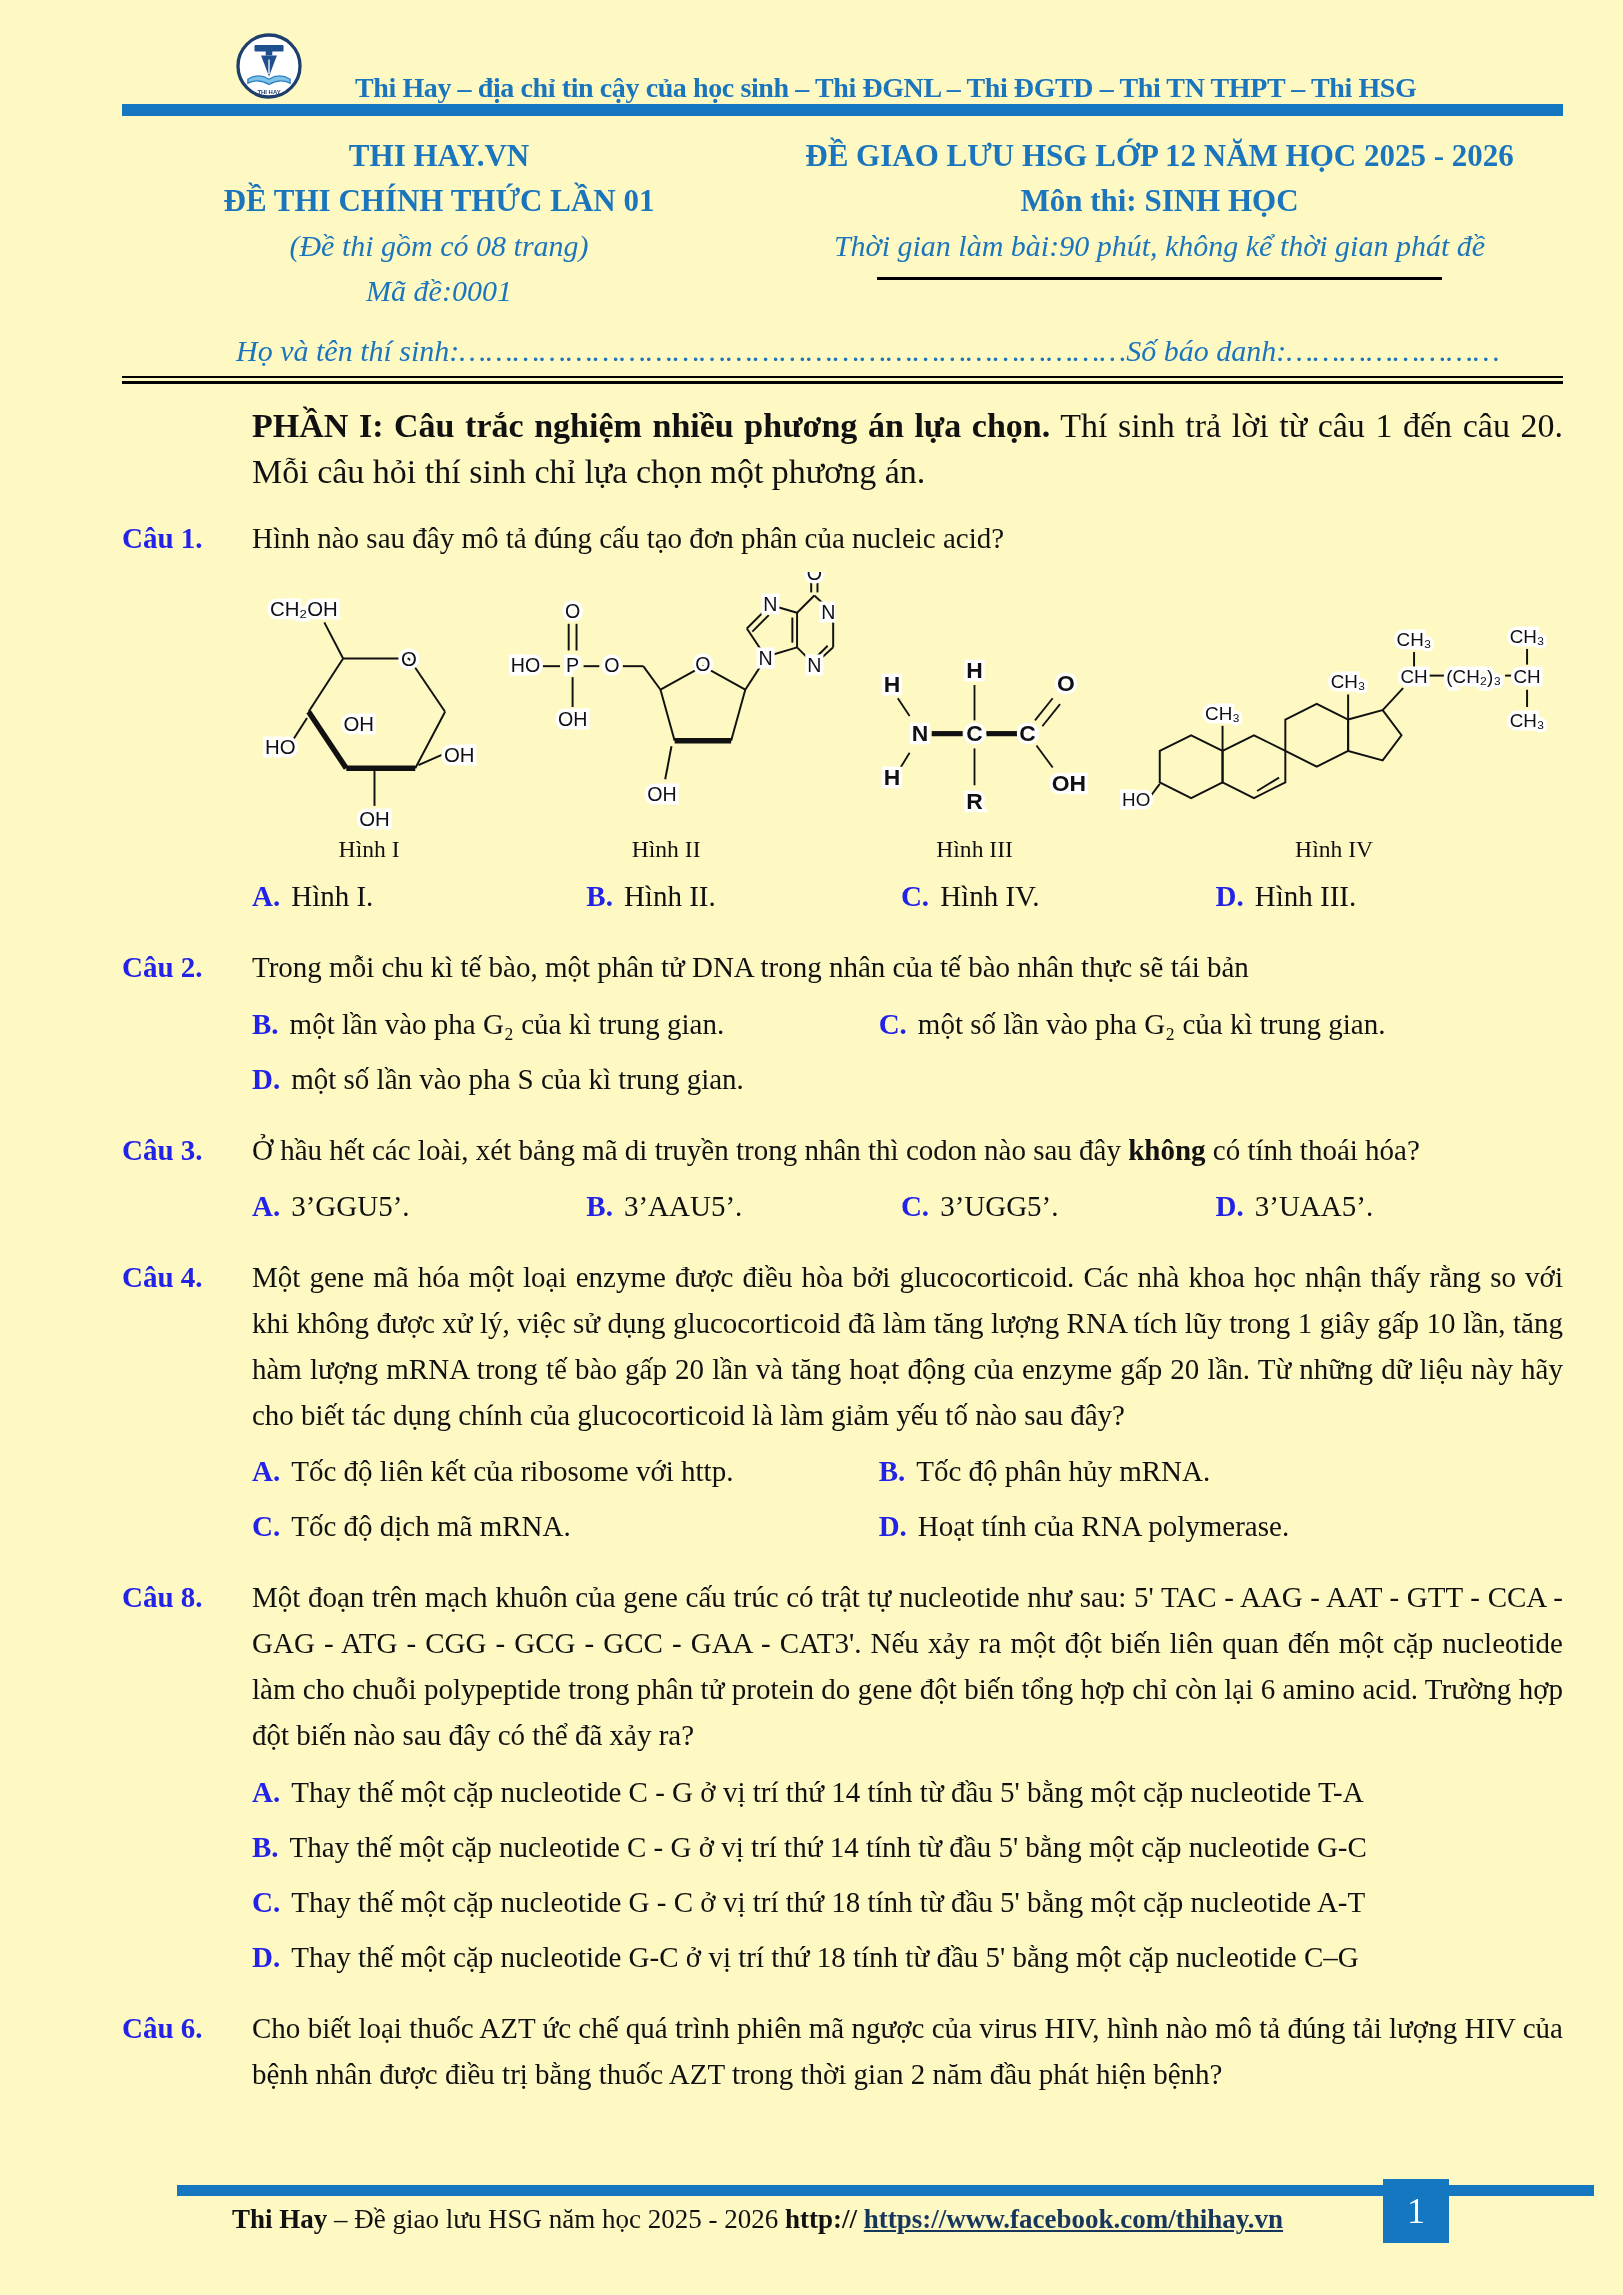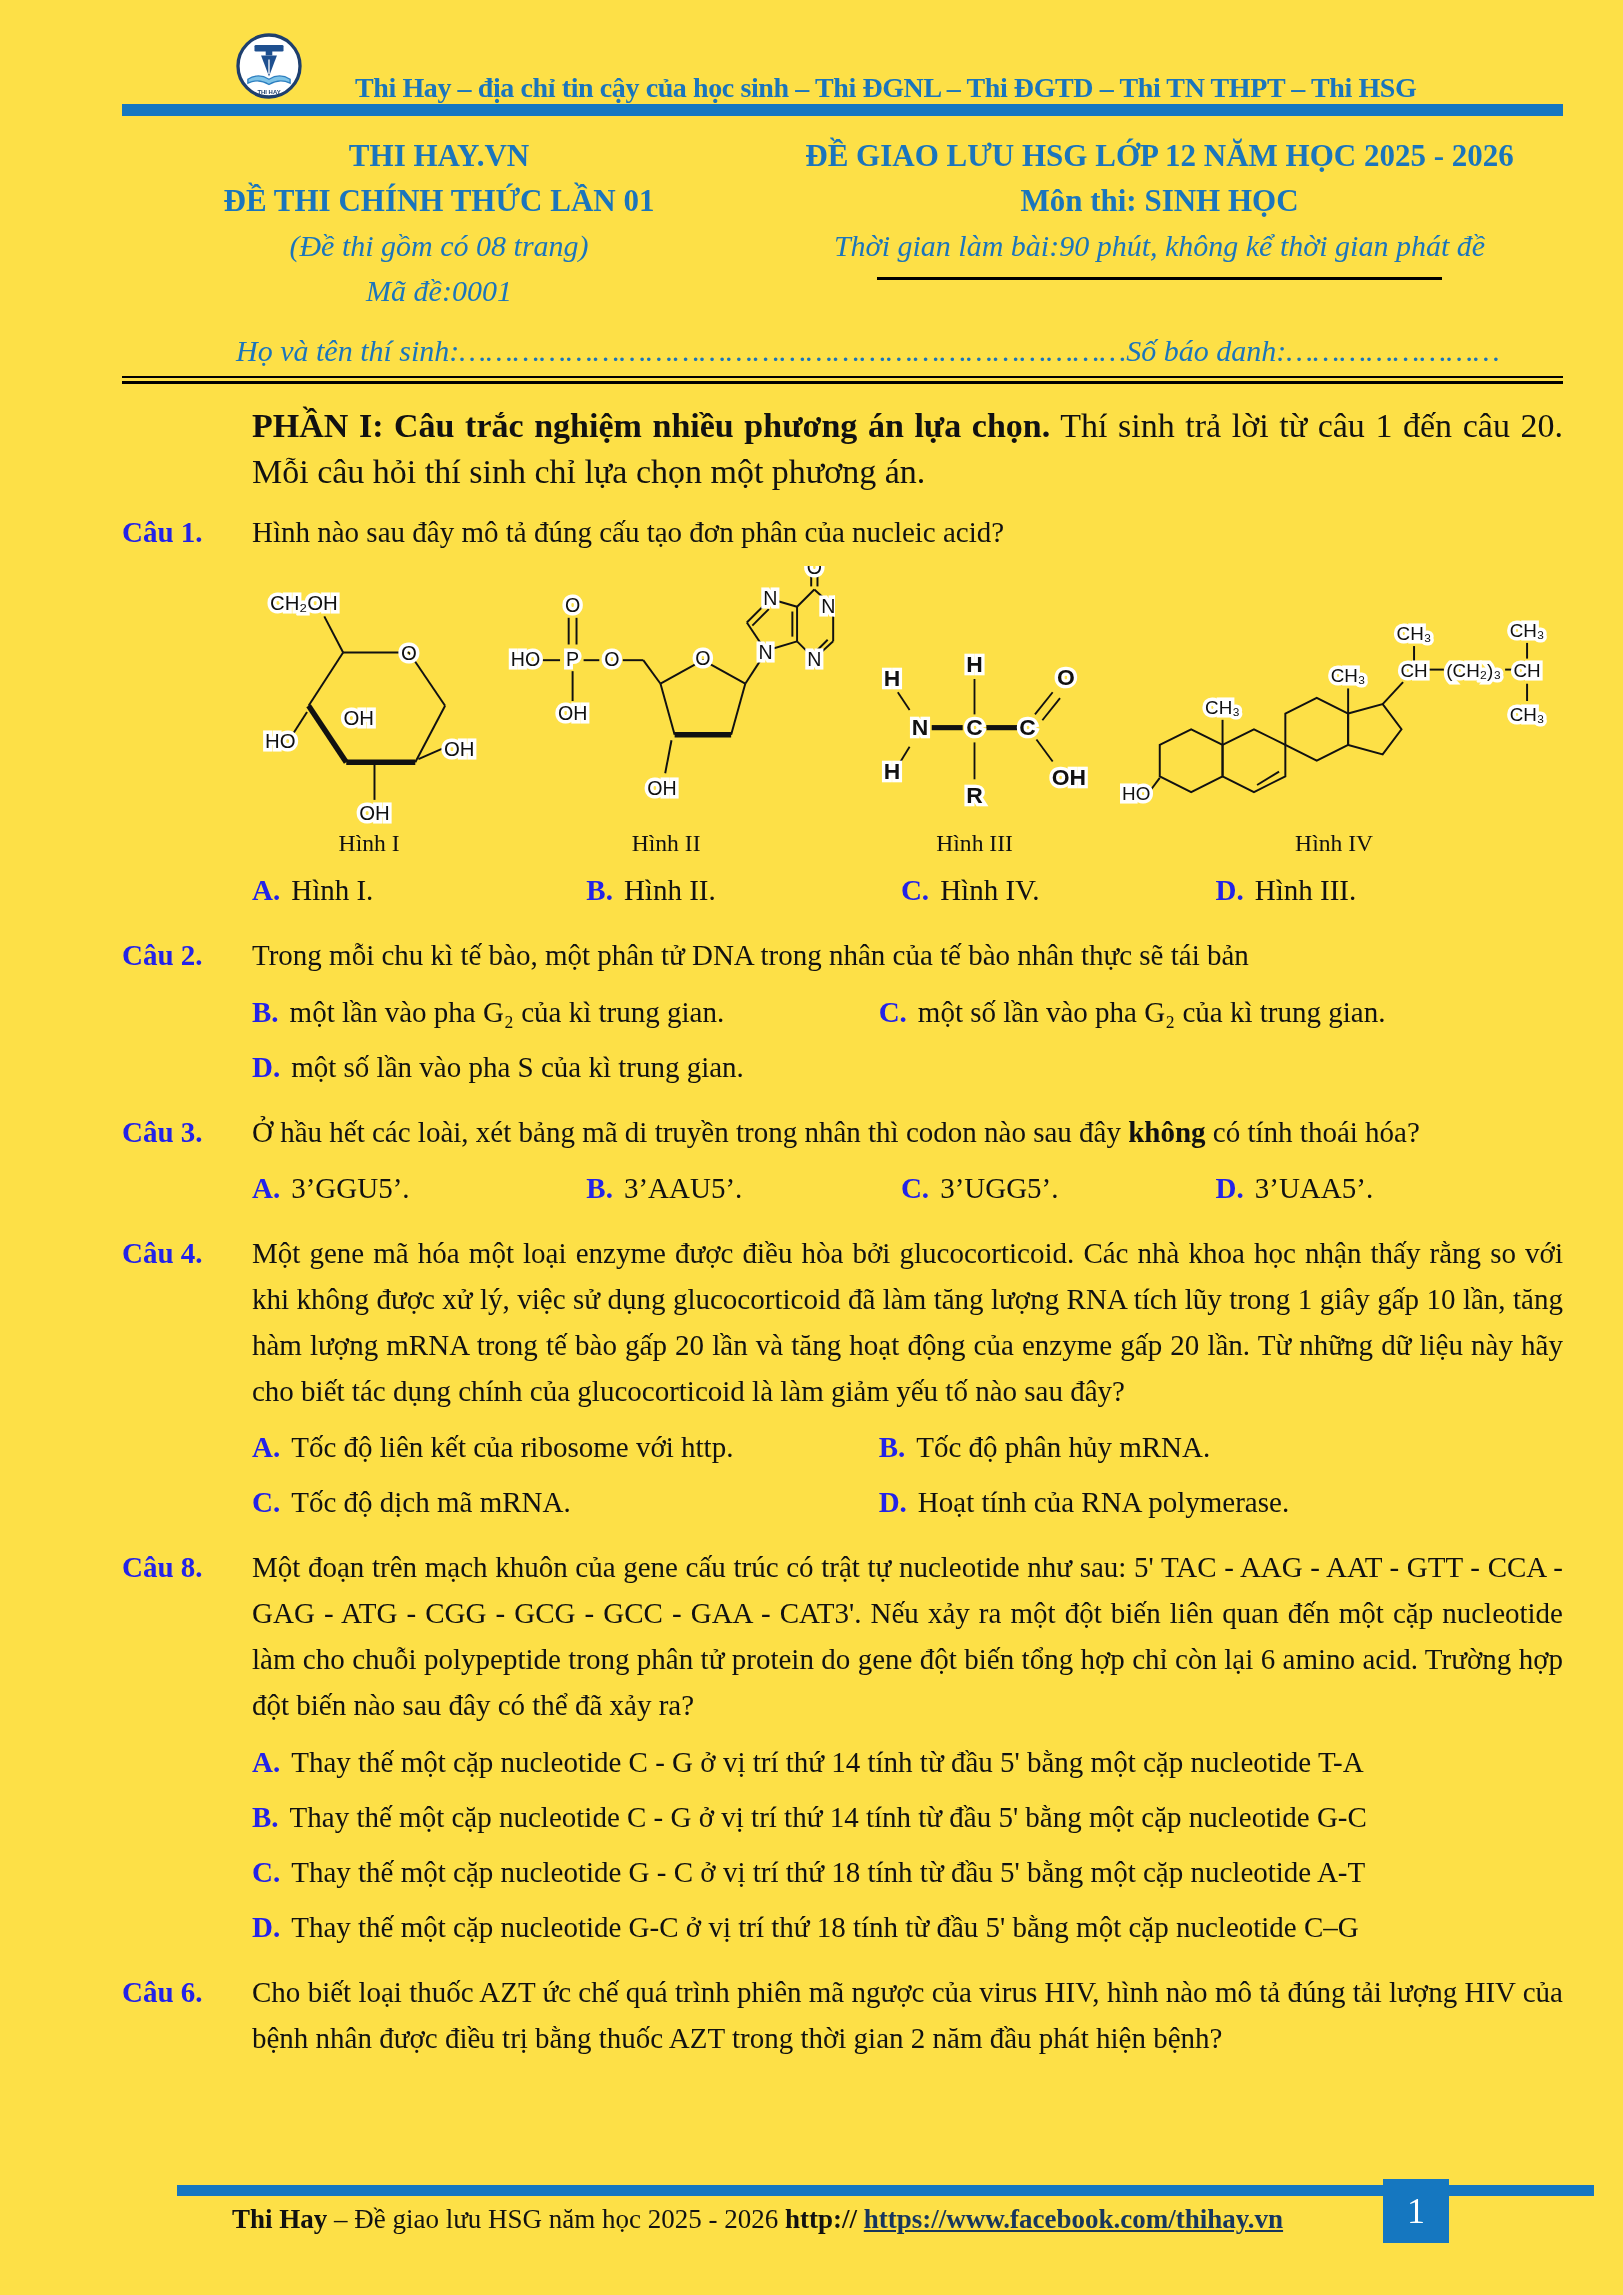--- a/index.html
+++ b/index.html
@@ -1,16 +1,16 @@
 <!DOCTYPE html>
 <html style="font-size:12.6px"><head>
 <meta charset="utf-8">
 <style>
   html,body{margin:0;padding:0;background:#888;}
-  .page{position:relative;width:1623px;height:2295px;background:#fde047;overflow:hidden;
+  .page{position:relative;width:1623px;height:2295px;background:#fef9c3;overflow:hidden;
         font-family:"Liberation Serif","DejaVu Serif",serif;color:#111;}
   
   .logo{position:absolute;left:236px;top:33px;width:66px;height:66px;}
   .tagline{position:absolute;left:355px;top:72px;width:1209px;font-size:28px;font-weight:bold;
            color:#1b75bc;white-space:nowrap;letter-spacing:-0.4px;}
   .top-bar{position:absolute;left:122px;top:104px;width:1441px;height:11.8px;background:#1577c0;}
   
   .content{position:absolute;left:122px;top:133px;width:1441px;}
   .masthead{display:flex;}
   .mh-left{width:44%;text-align:center;}
@@ -18,21 +18,21 @@
   .mh-line{line-height:45px;font-size:31px;color:#1b75bc;}
   .mh-bold{font-weight:bold;}
   .mh-italic{font-style:italic;font-size:30px;}
   .sub-rule{width:565px;height:3.1px;background:#000;margin:9.4px auto 0 auto;}
   .candidate{margin-top:18px;padding-left:114px;font-size:30px;font-style:italic;color:#1b75bc;
              white-space:nowrap;overflow:hidden;line-height:39px;}
   .divider{margin-top:6.3px;height:3.1px;border-top:2.4px solid #000;border-bottom:3.9px solid #000;}
   
   .phead{margin-top:19px;padding-left:130px;font-size:34px;line-height:46px;text-align:justify;}
   .phead b{font-weight:bold;}
-  .question{position:relative;padding-left:130px;margin-top:14px;font-size:29px;}
+  .question{position:relative;padding-left:130px;margin-top:20px;font-size:29px;}
   .qlabel{position:absolute;left:0;top:0;color:#2323e8;font-weight:bold;line-height:46px;}
   .qtext{line-height:46px;text-align:justify;}
   .opts{margin-top:6.3px;line-height:55px;}
   .cols4{display:grid;grid-template-columns:25.5% 24% 24% 26.5%;}
   .cols2{display:grid;grid-template-columns:47.8% 52.2%;}
   .optline{line-height:55px;}
   .ol{color:#2323e8;font-weight:bold;padding-right:11px;}
   
   .figrow{display:flex;gap:14px;margin:11px 0 3.1px 3.1px;align-items:flex-end;}
   .fig{text-align:center;}

